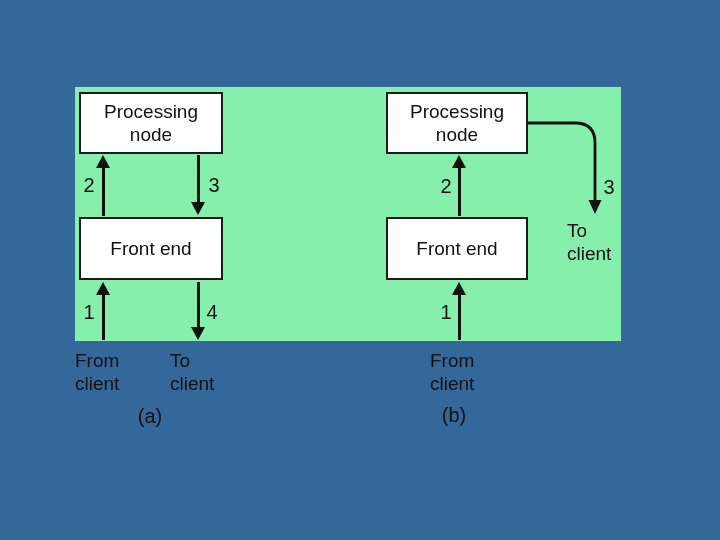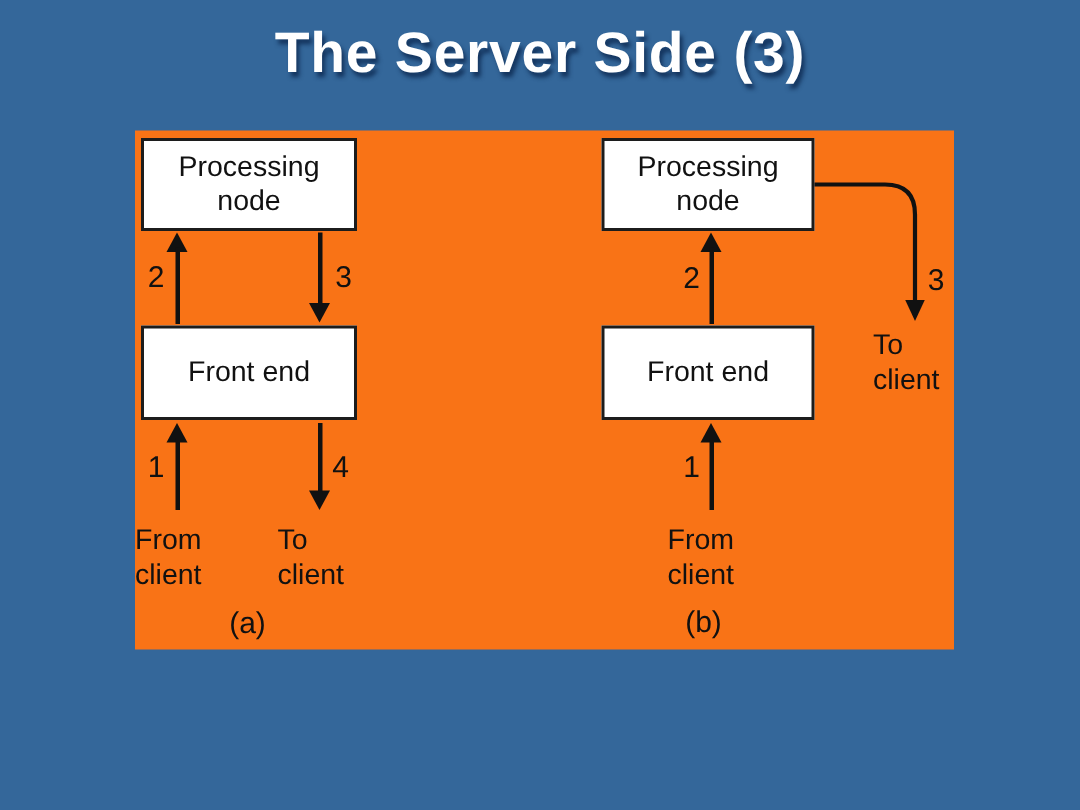--- a/index.html
+++ b/index.html
@@ -12,22 +12,22 @@
   .slide { position:absolute; left:0; top:0; width:720px; height:540px; }
 
   .slide-title {
     position:absolute; left:0; top:15px; width:720px;
     text-align:center;
     color:#FFFFFF; font-size:38px; font-weight:bold; letter-spacing:0.5px;
     text-shadow:2px 3px 3px rgba(14,44,84,0.85);
   }
 
   .panel {
-    position:absolute; left:90px; top:87px; width:546px; height:346px;
-    background:#f97316;
+    position:absolute; left:75px; top:87px; width:546px; height:254px;
+    background:#86efac;
   }
 
   .box {
     position:absolute; box-sizing:border-box;
     border:2px solid #1c1c1c; background:#FFFFFF;
     color:#111; font-size:19px; line-height:23px;
     display:flex; flex-direction:column; align-items:center; justify-content:center;
     text-align:center;
   }
   .box-proc-a  { left:4px;   top:5px;   width:144px; height:62px; }
@@ -79,21 +79,20 @@
   .cap-a { left:45px;  top:318px; }
   .cap-b { left:349px; top:317px; }
 
   .curve-svg { position:absolute; left:445px; top:29px; width:90px; height:105px; }
 </style>
 </head>
 <body>
 
 <div class="slide">
 
-  <div class="slide-title">The Server Side (3)</div>
 
   <div class="panel">
 
     <div>
 
       <div class="box box-proc-a">
         <span>Processing</span>
         <span>node</span>
       </div>
 

